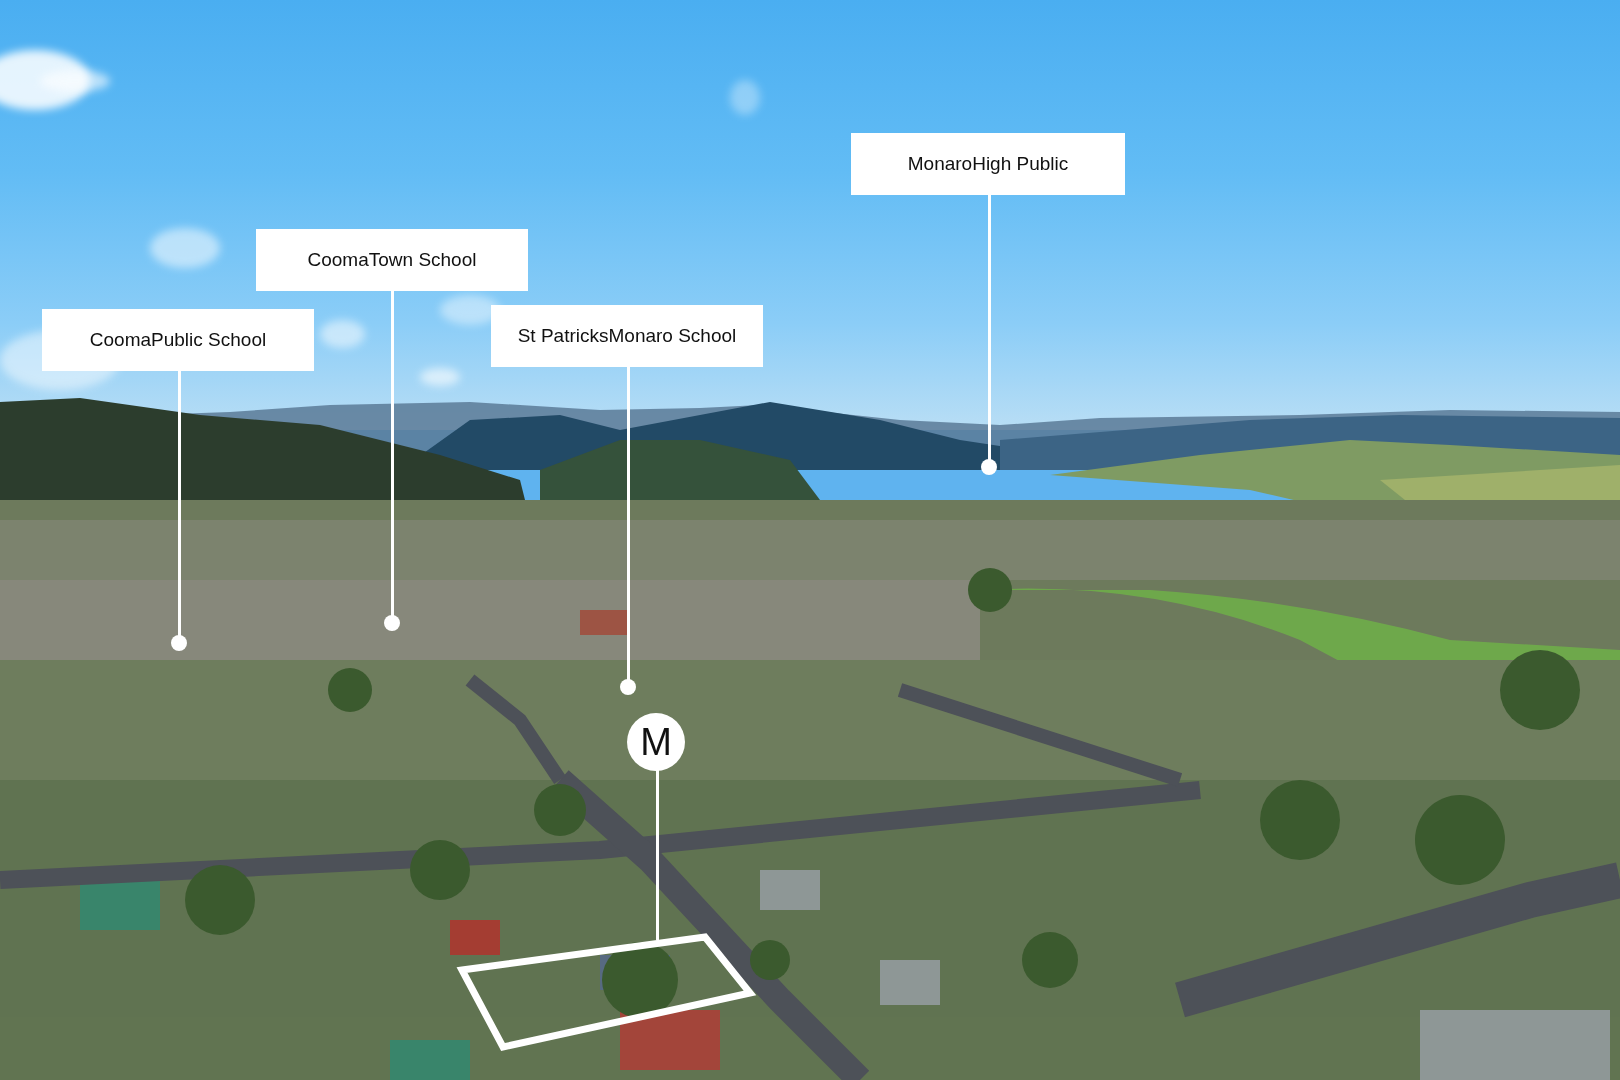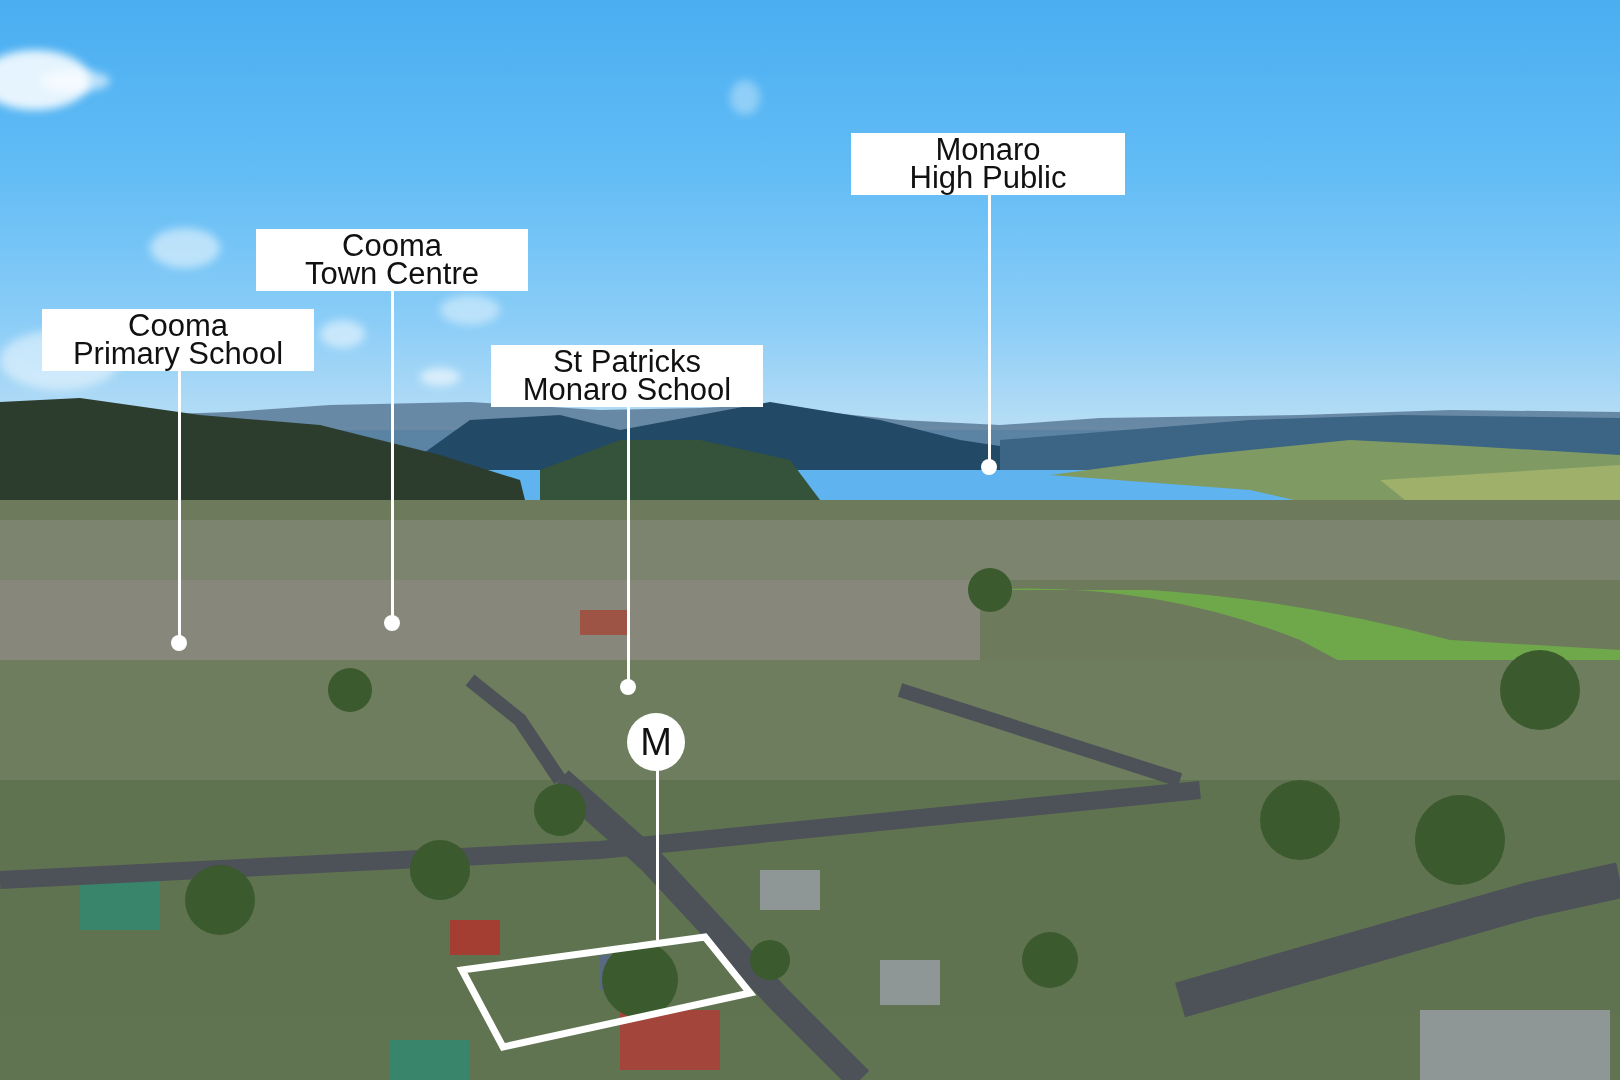--- a/index.html
+++ b/index.html
@@ -4,21 +4,21 @@
 <style>
   html, body { margin:0; padding:0; }
   body { width:1620px; height:1080px; overflow:hidden; position:relative; font-family:"Liberation Sans", sans-serif; background:#5fb3ef; }
   .scene { position:absolute; inset:0; }
   .sky { position:absolute; left:0; top:0; width:1620px; height:430px;
     background:linear-gradient(180deg,#4aaef1 0%,#62bcf5 40%,#8bcdf7 75%,#b9def5 100%); }
   .cloud { position:absolute; background:rgba(255,255,255,0.85); border-radius:50%; filter:blur(4px); }
   .layer { position:absolute; left:0; top:0; width:1620px; height:1080px; }
 
   .label-box { position:absolute; background:#ffffff; color:#111; text-align:center;
-    font-size:31px; line-height:28px; display:flex; flex-direction:column; justify-content:center; align-items:center; }
+    font-size:19px; line-height:28px; display:flex; flex-direction:row; justify-content:center; align-items:center; }
   .leader { position:absolute; width:3px; background:#ffffff; }
   .dot { position:absolute; width:16px; height:16px; border-radius:50%; background:#fff; }
   .m-marker { position:absolute; width:58px; height:58px; border-radius:50%; background:#fff;
     color:#111; font-size:38px; line-height:58px; text-align:center; }
 </style>
 </head>
 <body>
 
 <div class="scene">
   <div class="sky"></div>
@@ -100,29 +100,29 @@
 <div class="leader" style="left:627px;top:356px;height:330px;"></div>
 <div class="dot" style="left:620px;top:679px;"></div>
 
 <div class="label-box" style="left:851px;top:133px;width:274px;height:62px;">
   <span>Monaro</span>
   <span>High Public</span>
 </div>
 
 <div class="label-box" style="left:256px;top:229px;width:272px;height:62px;">
   <span>Cooma</span>
-  <span>Town Centre</span>
+  <span>Town School</span>
 </div>
 
 <div class="label-box" style="left:42px;top:309px;width:272px;height:62px;">
   <span>Cooma</span>
-  <span>Primary School</span>
+  <span>Public School</span>
 </div>
 
-<div class="label-box" style="left:491px;top:305px;width:272px;height:62px;margin-top:40px;">
+<div class="label-box" style="left:491px;top:305px;width:272px;height:62px;">
   <span>St Patricks</span>
   <span>Monaro School</span>
 </div>
 
 <div class="leader" style="left:656px;top:760px;height:180px;"></div>
 <div class="m-marker" style="left:627px;top:713px;">
   <span>M</span>
 </div>
 
 </body></html>

